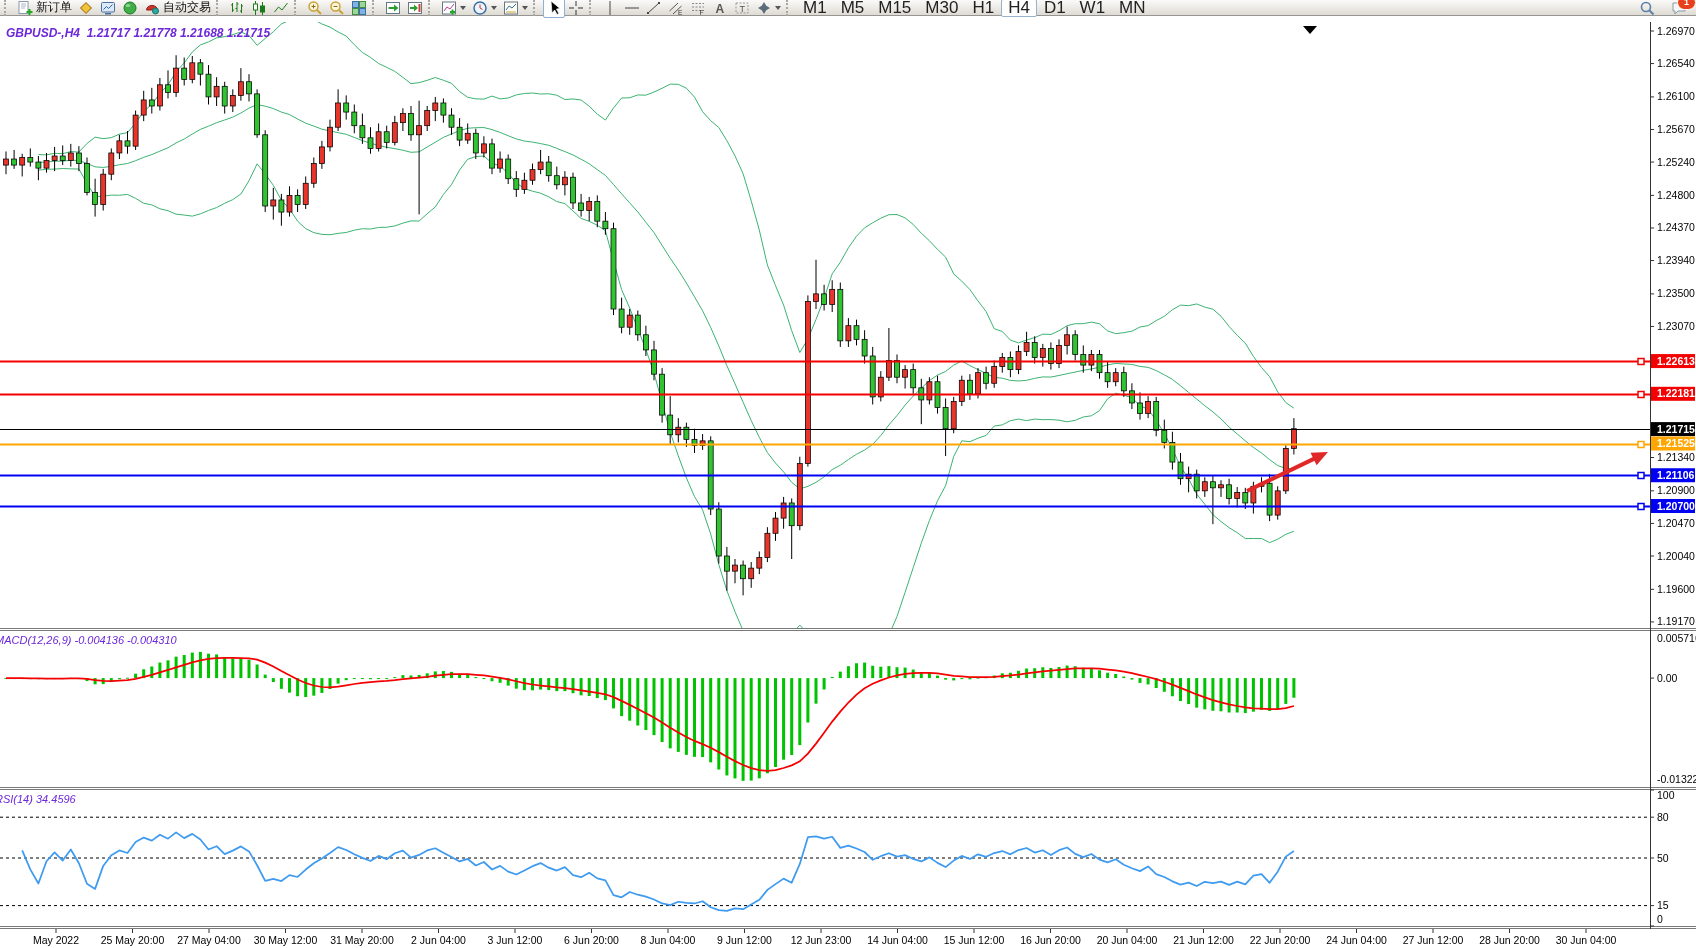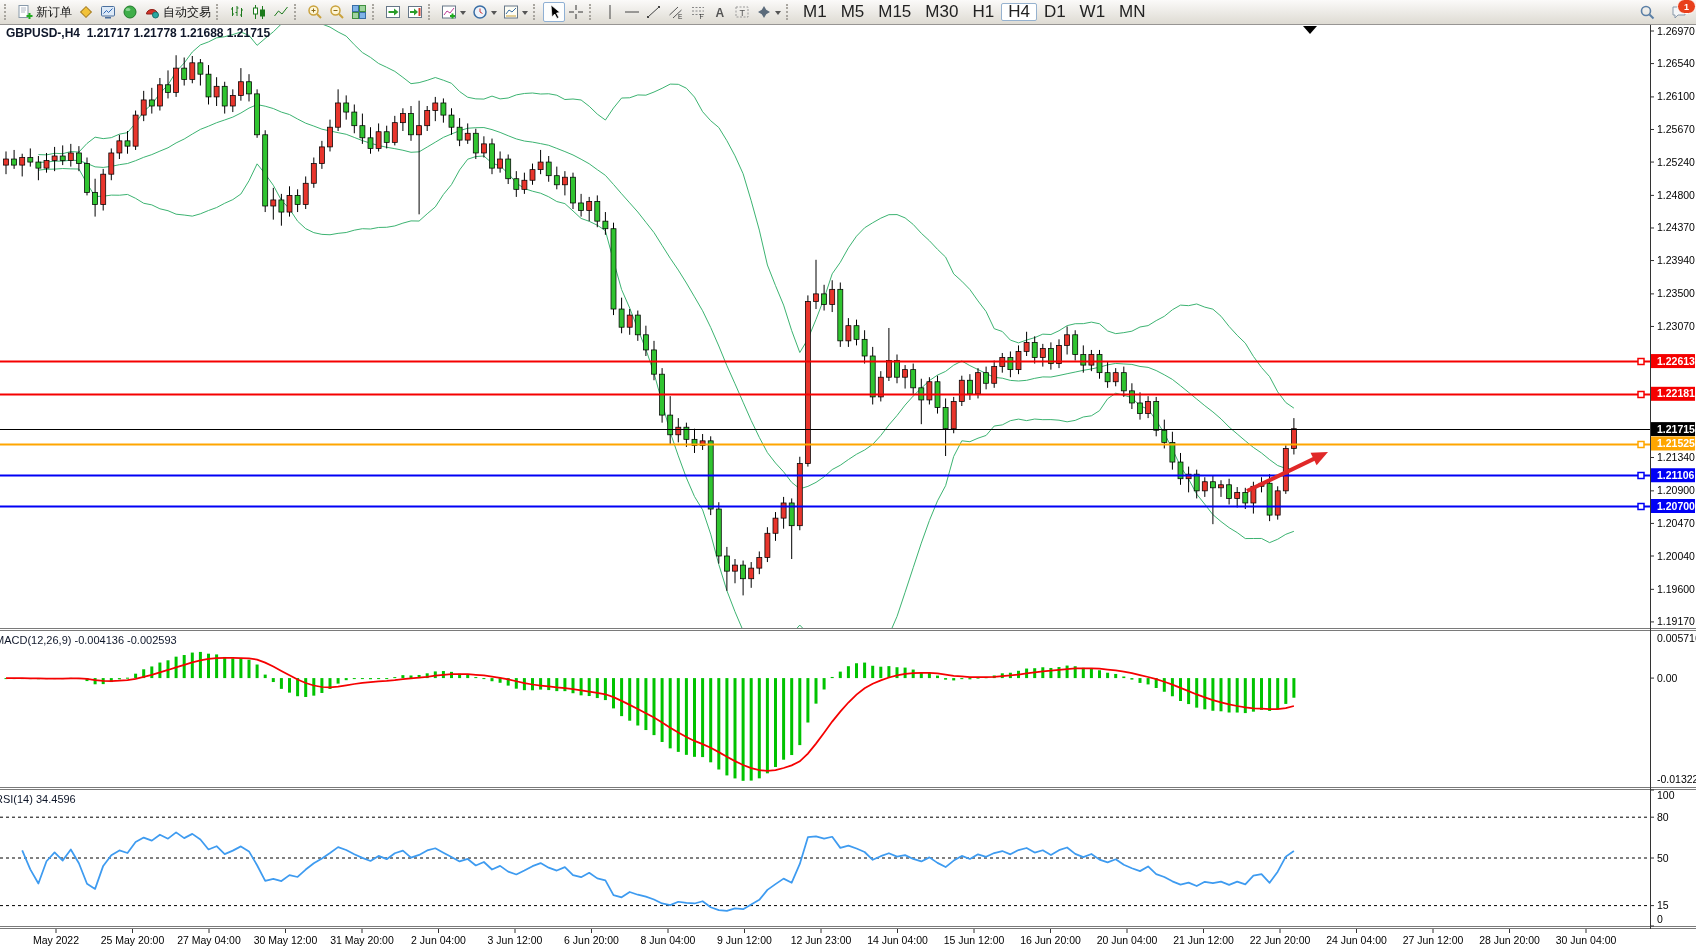--- a/index.html
+++ b/index.html
@@ -2,21 +2,21 @@
 <html><head>
 <meta charset="utf-8">
 <style>
   html,body{margin:0;padding:0;}
   body{
     width:1696px;height:948px;overflow:hidden;position:relative;background:#fff;
     font-family:"Liberation Sans","DejaVu Sans",sans-serif;
   }
   
   .toolbar{
-    position:absolute;top:0;left:0;width:1696px;height:25px;
+    position:absolute;top:0;left:0;width:1696px;height:16px;
     background:linear-gradient(#fbfaf9,#dedbd3);
     border-bottom:1px solid #979593;
     display:flex;align-items:center;box-sizing:border-box;padding-left:2px;
     z-index:10;white-space:nowrap;
   }
   .grip{width:4px;height:16px;border-left:2px dotted #a9a6a0;margin:0 4px 0 2px;flex:0 0 auto;}
   .tb-btn{
     height:20px;min-width:22px;display:flex;align-items:center;justify-content:center;
     padding:0 2px;border:1px solid transparent;border-radius:2px;flex:0 0 auto;box-sizing:border-box;
   }
@@ -31,21 +31,21 @@
   .tf-btn.active{background:#fff;border:1px solid #96b2cf;}
   .tb-right{margin-left:auto;display:flex;align-items:center;margin-right:6px;}
   .chat-wrap{position:relative;margin-left:10px;}
   .chat-badge{
     position:absolute;top:-4px;right:-7px;background:#e8401c;color:#fff;
     border-radius:8px;min-width:13px;height:13px;font-size:9px;font-weight:bold;
     display:flex;align-items:center;justify-content:center;padding:0 2px;border:1px solid #fff;
   }
   
   #chart-svg{position:absolute;top:0;left:0;z-index:1;}
-  .pane-label{position:absolute;z-index:5;font-size:11px;color:#0f172a;white-space:pre;}
+  .pane-label{position:absolute;z-index:5;font-size:11px;color:#6d28d9;white-space:pre;font-style:italic;}
   #main-title{left:6px;top:26px;font-weight:bold;font-size:12px;}
   #macd-label{left:-5px;top:634px;}
   #rsi-label{left:-5px;top:793px;}
 </style>
 </head>
 <body>
 
 <div class="toolbar">
   <div class="grip"></div>
 
@@ -964,14 +964,14 @@
       <line x1="1433" y1="929" x2="1433" y2="933" stroke="#333"></line>
       <text x="1433" y="944" font-size="10.5" fill="#000" font-family="&quot;Liberation Sans&quot;,&quot;DejaVu Sans&quot;,sans-serif" text-anchor="middle">27 Jun 12:00</text>
       <line x1="1509.5" y1="929" x2="1509.5" y2="933" stroke="#333"></line>
       <text x="1509.5" y="944" font-size="10.5" fill="#000" font-family="&quot;Liberation Sans&quot;,&quot;DejaVu Sans&quot;,sans-serif" text-anchor="middle">28 Jun 20:00</text>
       <line x1="1586" y1="929" x2="1586" y2="933" stroke="#333"></line>
       <text x="1586" y="944" font-size="10.5" fill="#000" font-family="&quot;Liberation Sans&quot;,&quot;DejaVu Sans&quot;,sans-serif" text-anchor="middle">30 Jun 04:00</text>
     </g>
   </svg>
 
 <div class="pane-label" id="main-title">GBPUSD-,H4  1.21717 1.21778 1.21688 1.21715</div>
-<div class="pane-label" id="macd-label"><span>MACD(12,26,9)</span> <span>-0.004136</span> <span>-0.002593</span></div>
+<div class="pane-label" id="macd-label"><span>MACD(12,26,9)</span> <span>-0.004136</span> <span>-0.004310</span></div>
 <div class="pane-label" id="rsi-label"><span>RSI(14)</span> <span>34.4596</span></div>
 
 </body></html>

